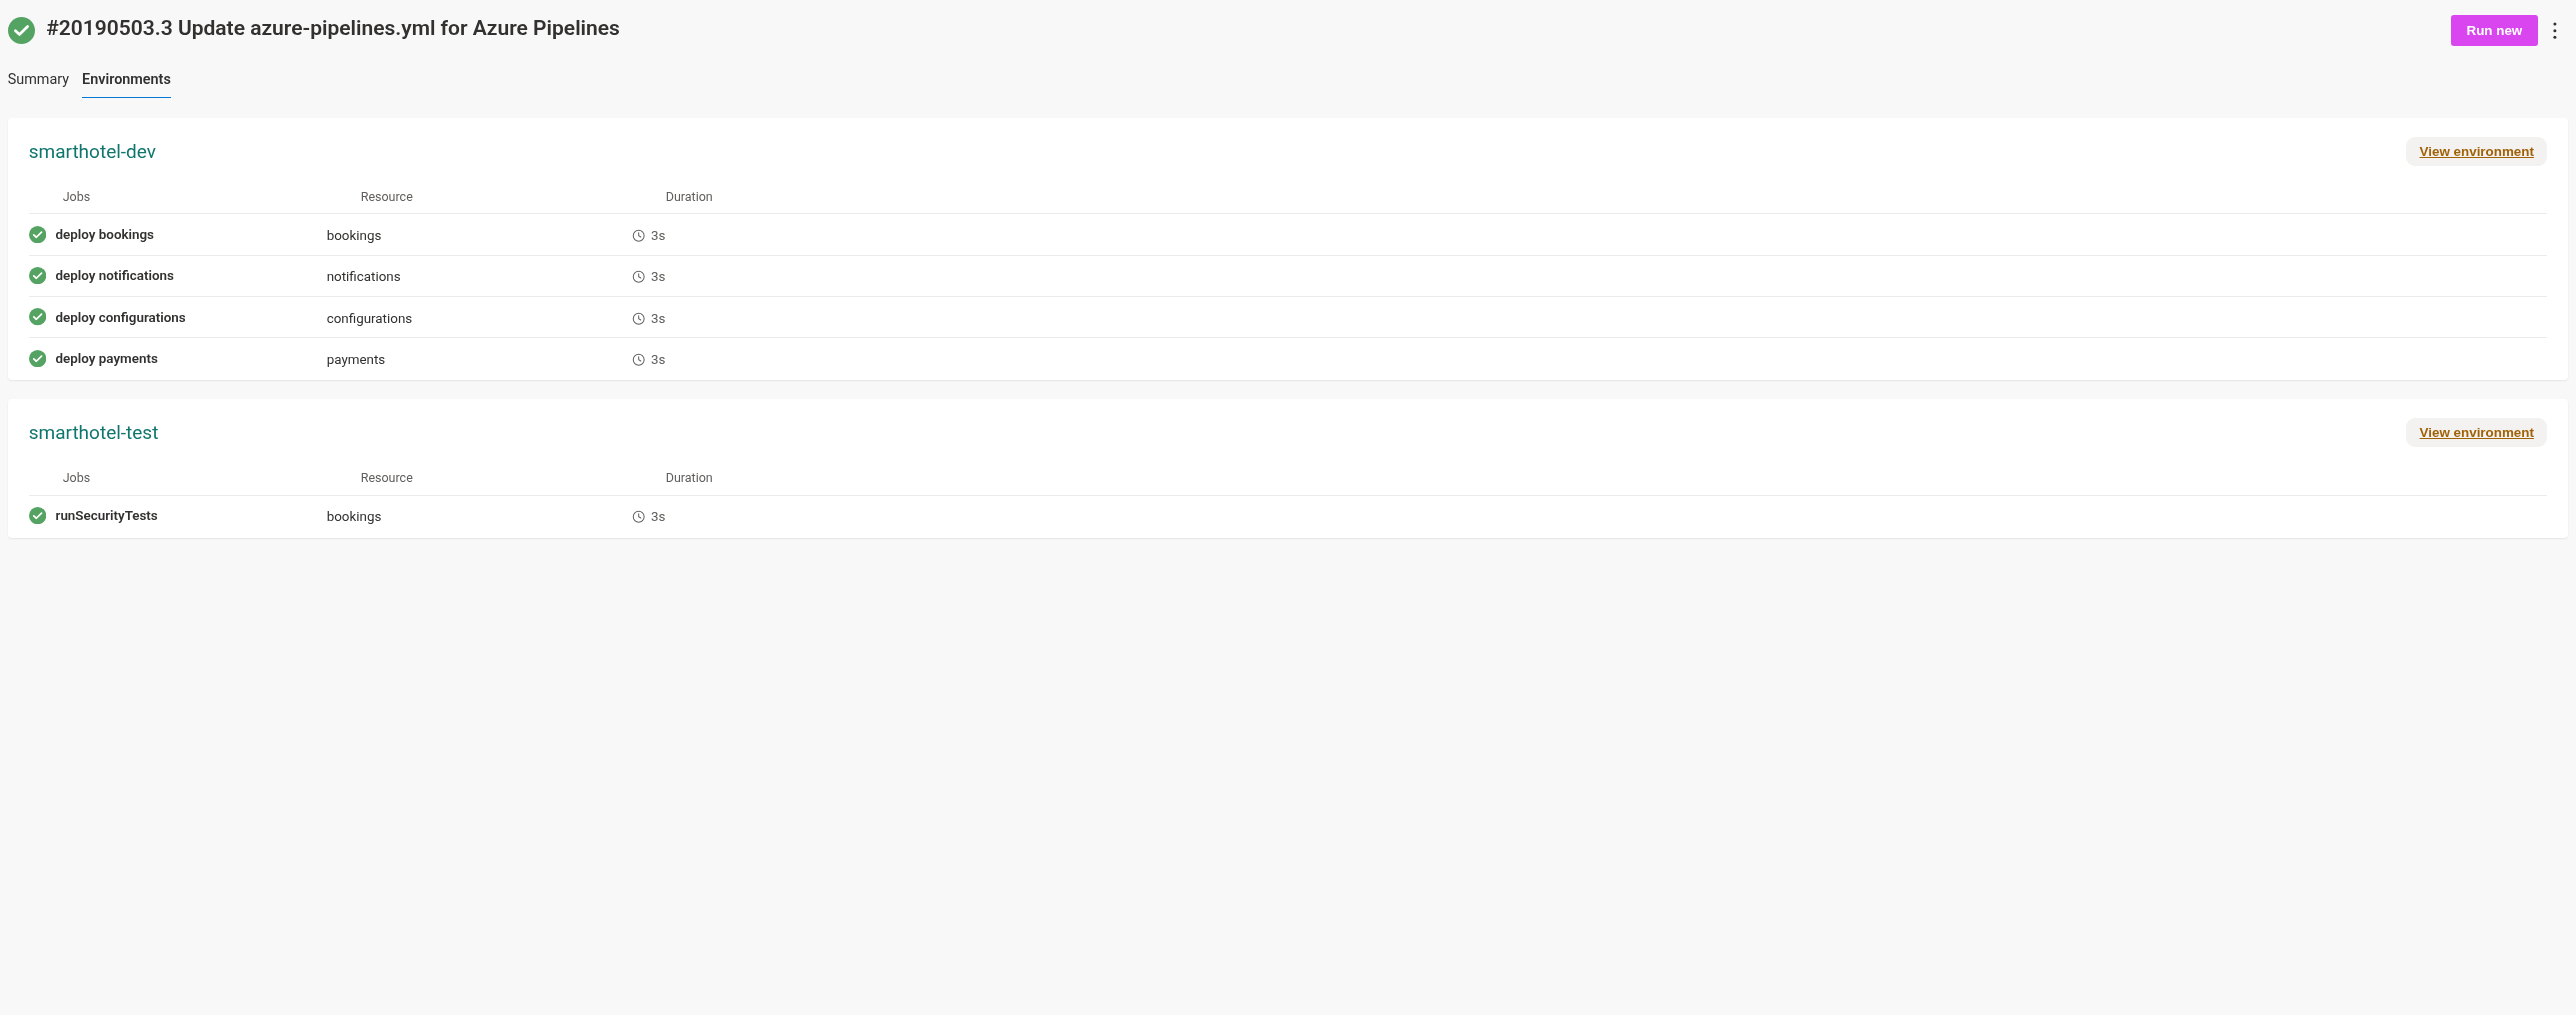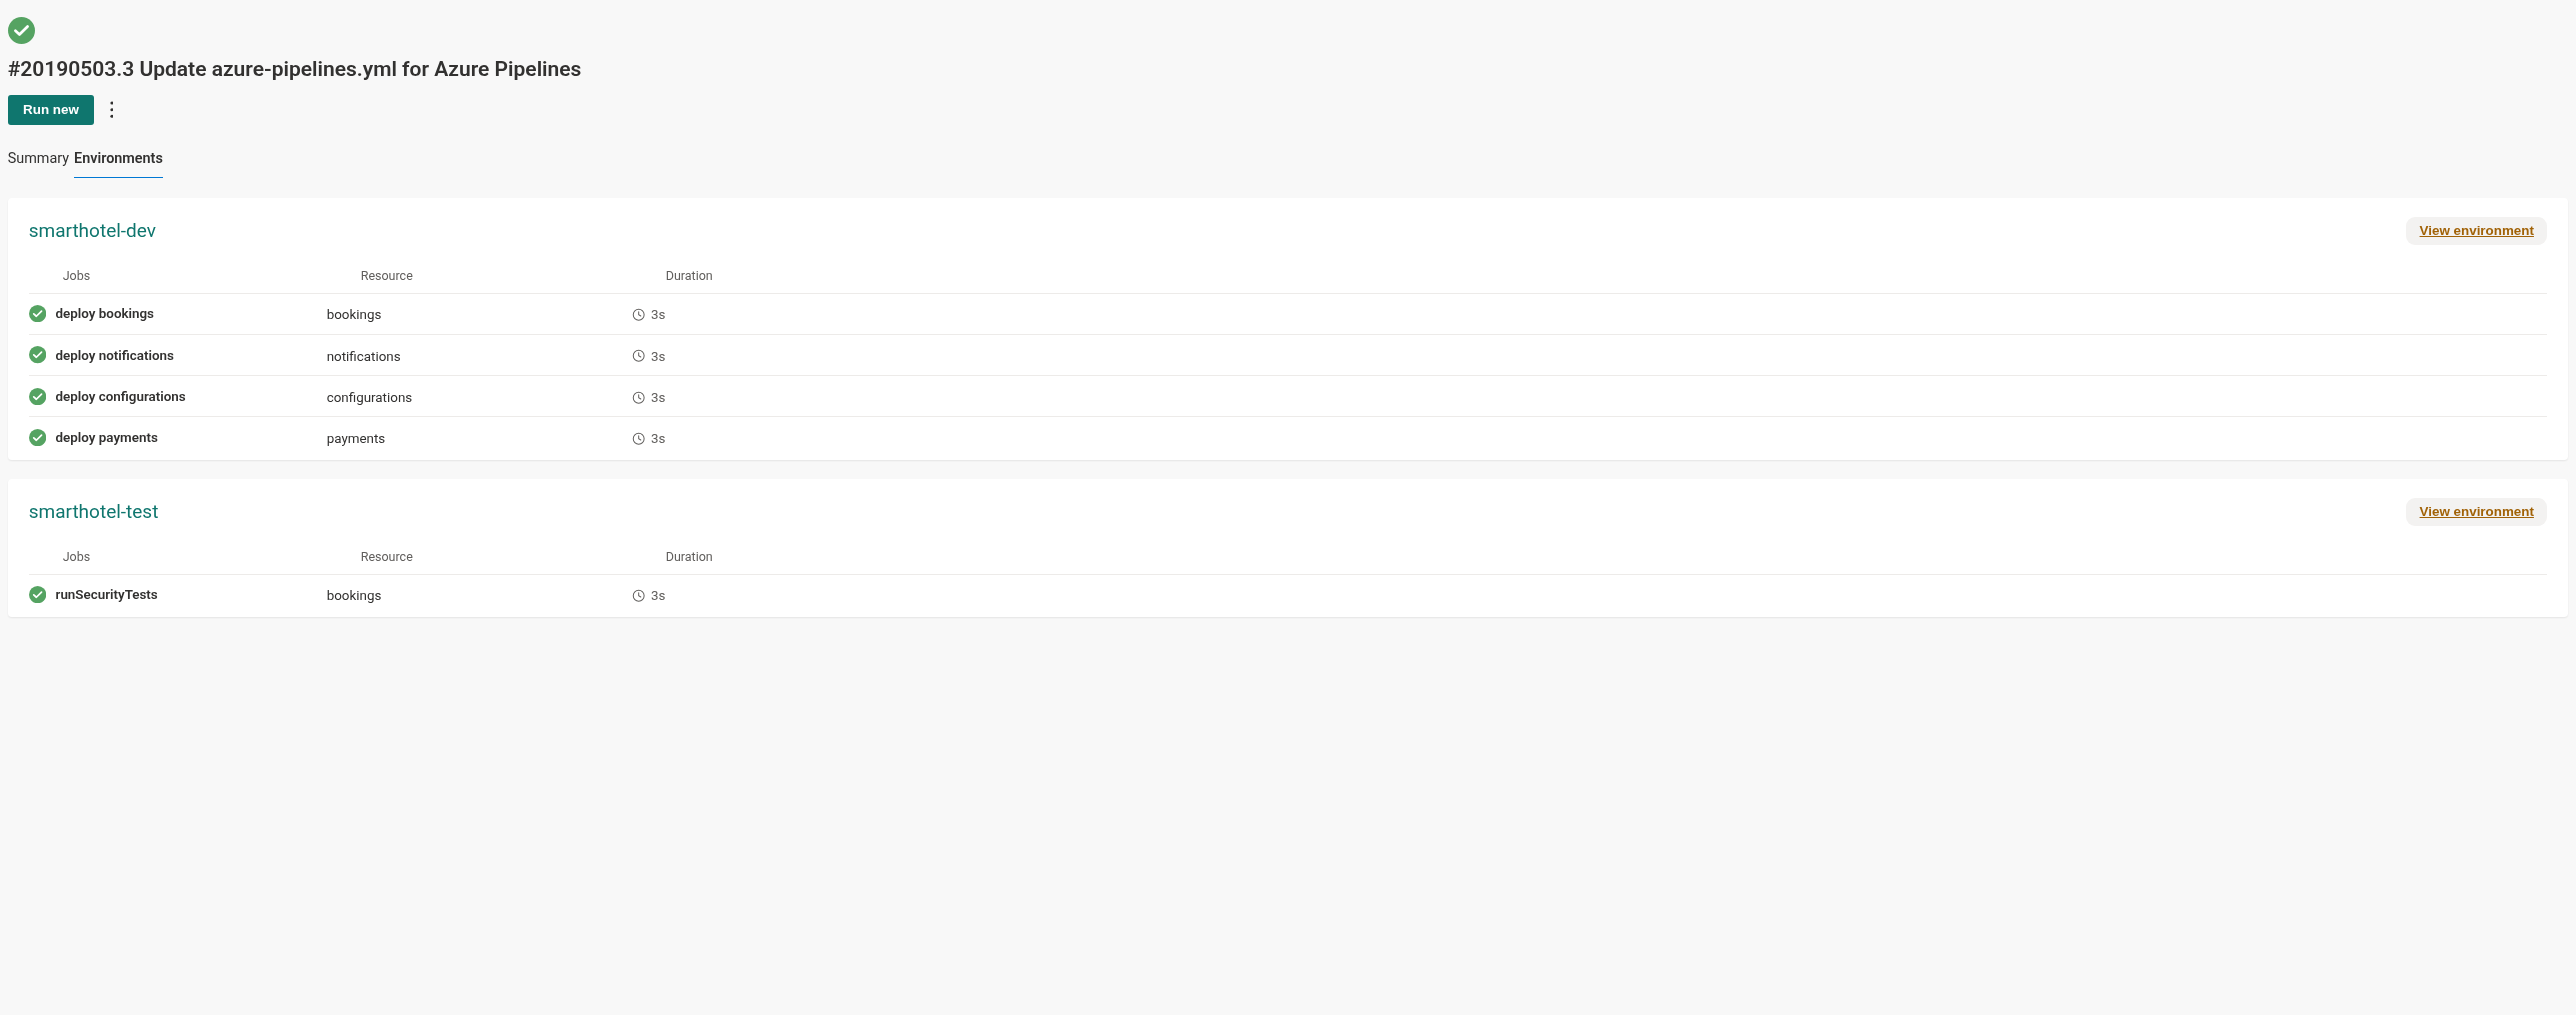--- a/index.html
+++ b/index.html
@@ -14,21 +14,20 @@
       font-size: 13.4px;
     }
     .page {
       padding: 7.7px;
     }
     .header {
       display: flex;
       align-items: flex-start;
       padding: 7.7px 0 0 0;
       gap: 11.5px;
-      flex-direction: column;
     }
     .header-icon {
       width: 27px;
       height: 27px;
       flex-shrink: 0;
       margin-top: 1.9px;
     }
     .header-content {
       flex: 1;
     }
@@ -43,21 +42,21 @@
       color: #605e5c;
       margin-top: 1.9px;
     }
     .header-actions {
       display: flex;
       align-items: center;
       gap: 7.7px;
       padding-right: 3.8px;
     }
     .btn-primary {
-      background: #0f766e;
+      background: #d946ef;
       color: #fff;
       border: none;
       padding: 7.7px 15.4px;
       font-size: 13.4px;
       font-weight: 600;
       border-radius: 2.9px;
       cursor: pointer;
     }
     .btn-secondary {
       background: #f3f2f1;
@@ -74,21 +73,21 @@
       background: transparent;
       border: none;
       padding: 5.8px 7.7px;
       cursor: pointer;
       color: #323130;
       font-size: 17.3px;
       line-height: 1;
     }
     .tabs {
       display: flex;
-      gap: 5px;
+      gap: 13px;
       margin-top: 17.3px;
       border-bottom: 1px solid transparent;
       padding-left: 0;
     }
     .tab {
       padding: 7.7px 0 9.6px 0;
       font-size: 14.4px;
       color: #323130;
       cursor: pointer;
       border-bottom: 1.9px solid transparent;

